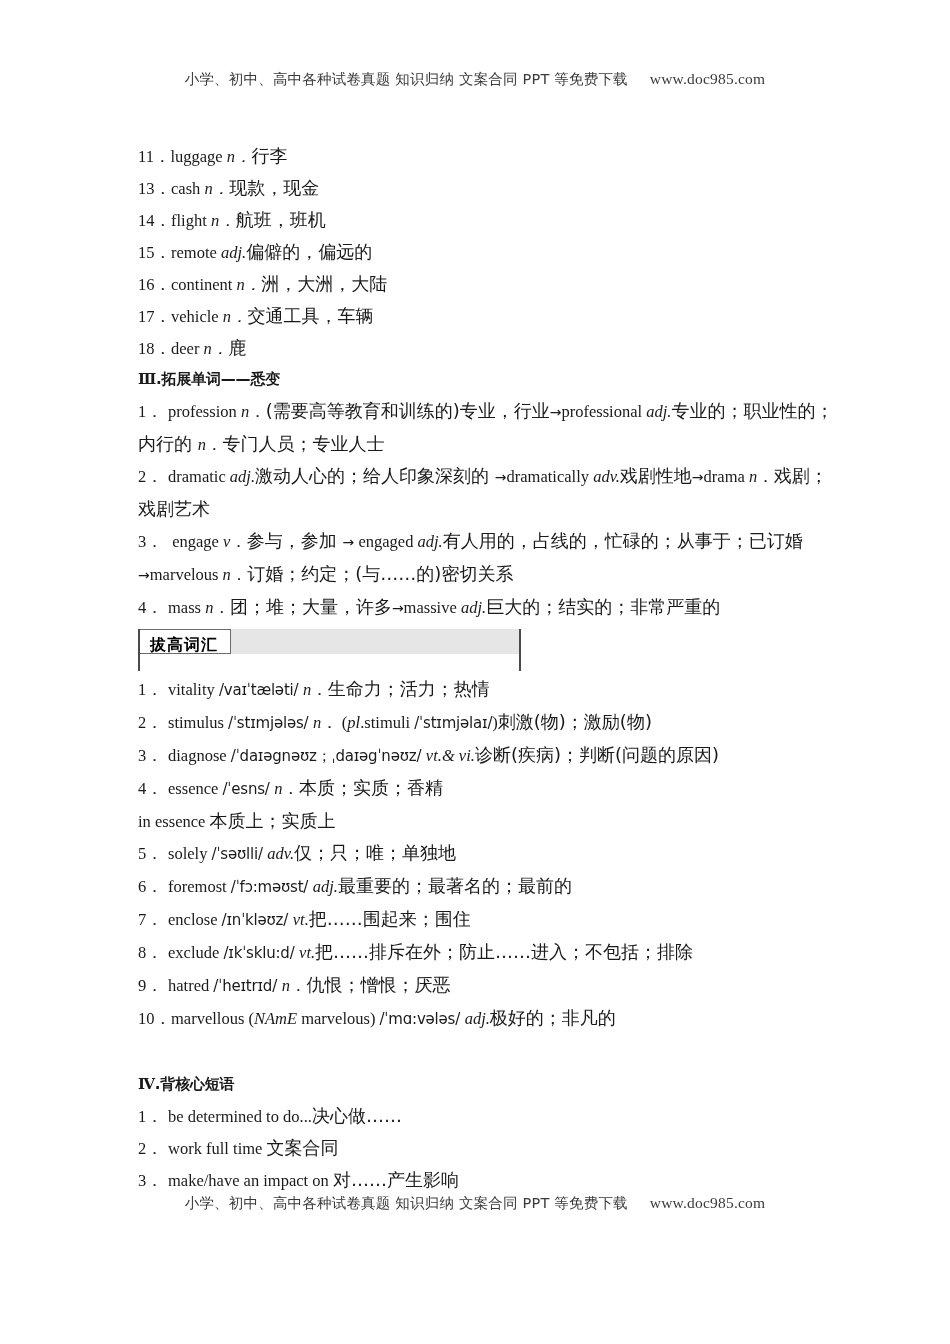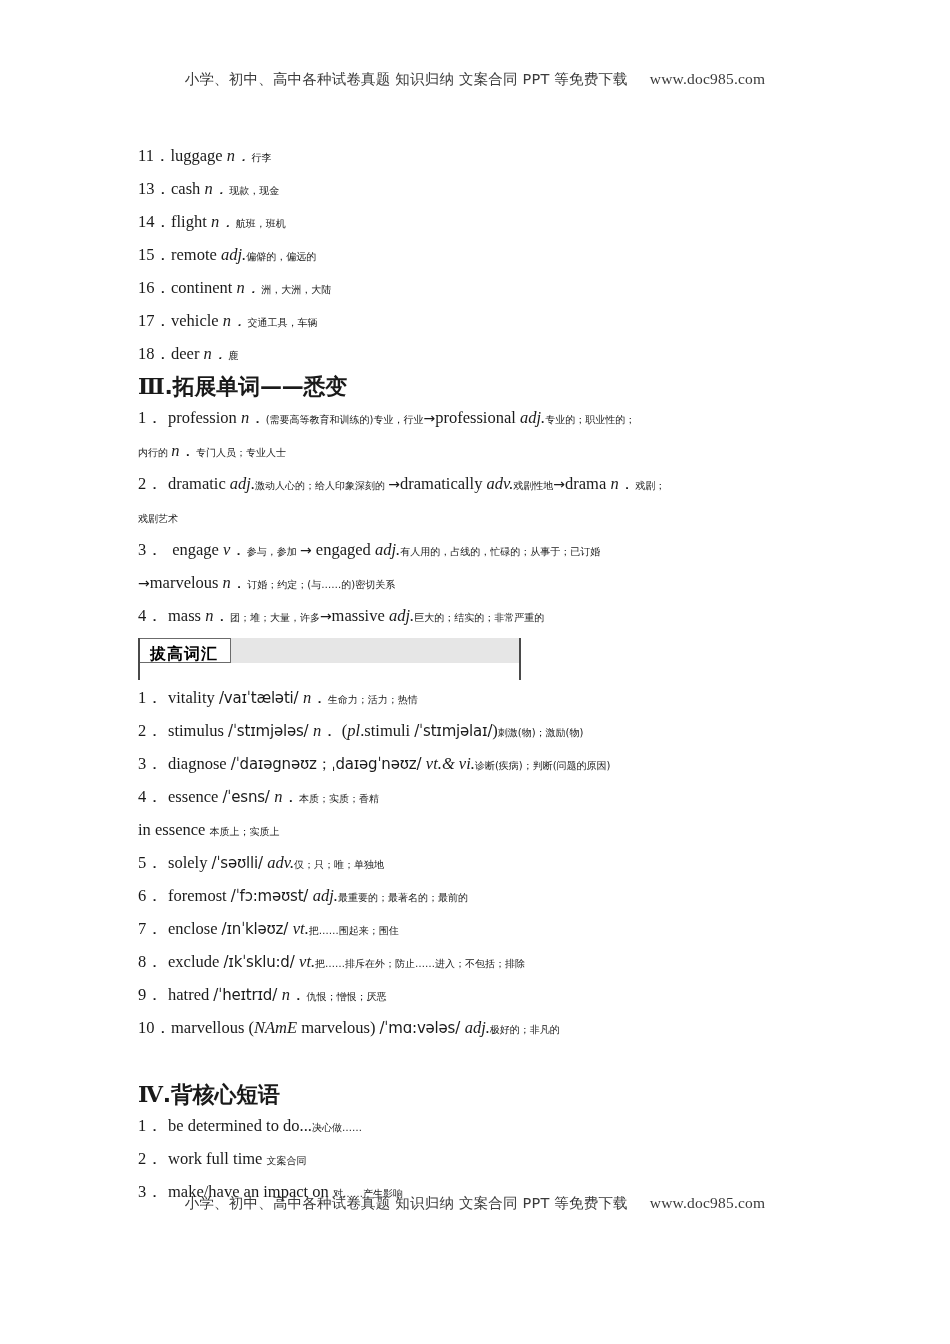--- a/index.html
+++ b/index.html
@@ -57,37 +57,37 @@
     color: #1a1a1a;
   }
 
   .num {
     display: inline-block;
     min-width: 30px;
   }
 
   
   .sec-head {
-    font-size: 22px;
+    font-size: 15px;
     line-height: 31px;
     font-weight: bold;
     font-family: "DejaVu Sans", "Liberation Sans", sans-serif;
     letter-spacing: -0.2px;
     white-space: nowrap;
   }
   .sec-head .roman {
     font-family: "Liberation Serif", "DejaVu Serif", serif;
     font-weight: bold;
   }
 
   
   .en   { font-family: "Liberation Serif", "DejaVu Serif", serif; }
   .pos  { font-style: italic; }
   .ipa  { font-family: "DejaVu Sans", sans-serif; font-size: 15px; letter-spacing: -0.2px; }
-  .cn   { font-family: "DejaVu Sans", "Liberation Sans", sans-serif; font-size: 10px; }
+  .cn   { font-family: "DejaVu Sans", "Liberation Sans", sans-serif; font-size: 18px; }
   .arrow{ font-family: "DejaVu Sans", sans-serif; font-size: 14px; }
 
   
   .banner {
     position: relative;
     height: 44px;
     margin-top: 3px;
     margin-bottom: 2px;
   }
   .banner-strip {

